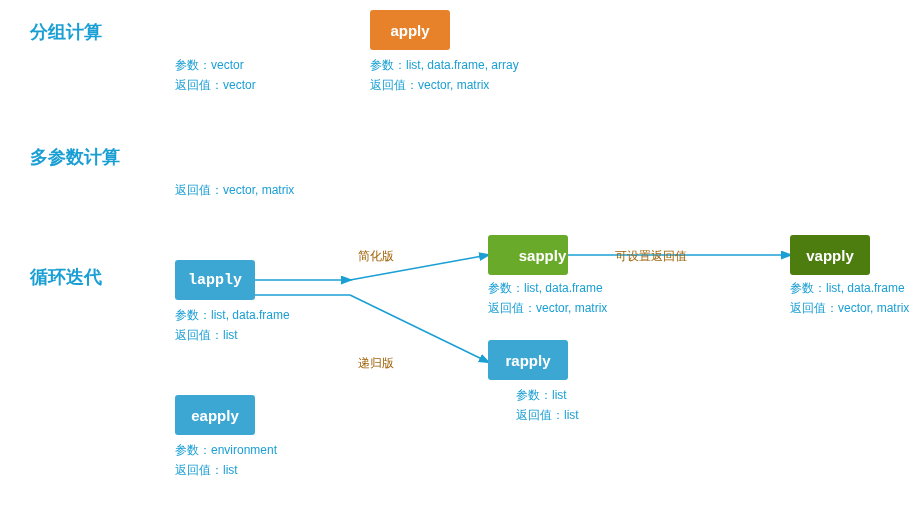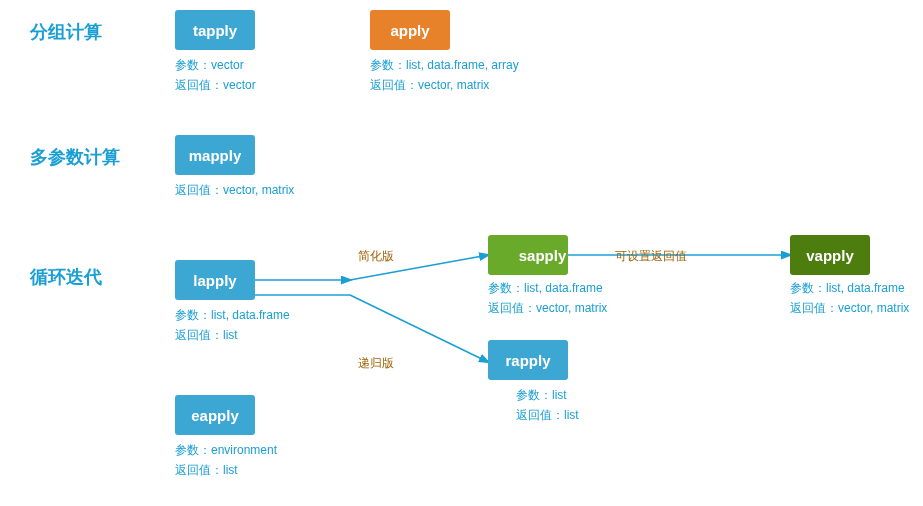--- a/index.html
+++ b/index.html
@@ -78,24 +78,22 @@
       <marker id="arrow" markerWidth="8" markerHeight="8" refX="6" refY="3" orient="auto">
         <path d="M0,0 L0,6 L8,3 z" fill="#1a9fd4"></path>
       </marker>
     </defs>
   </svg>
 
   <div class="category-label" style="top:20px;left:30px;">分组计算</div>
   <div class="category-label" style="top:145px;left:30px;">多参数计算</div>
   <div class="category-label" style="top:265px;left:30px;">循环迭代</div>
 
-  <div class="func-box blue" style="top:10px;left:175px;width:80px;height:40px;">tapply</div>
   <div class="func-box orange" style="top:10px;left:370px;width:80px;height:40px;">apply</div>
-  <div class="func-box blue" style="top:135px;left:175px;width:80px;height:40px;">mapply</div>
-  <div class="func-box blue" style="top:260px;left:175px;width:80px;height:40px;">lapply</div>
+  <div class="func-box blue" style="top:260px;left:175px;width:80px;height:40px;font-family:Liberation Mono, monospace;">lapply</div>
   <div class="func-box green" style="top:235px;left:488px;width:80px;height:40px;">sapply</div>
   <div class="func-box teal" style="top:235px;left:790px;width:80px;height:40px;">vapply</div>
   <div class="func-box blue" style="top:340px;left:488px;width:80px;height:40px;">rapply</div>
   <div class="func-box blue" style="top:395px;left:175px;width:80px;height:40px;">eapply</div>
 
   <div class="info-text" style="top:55px;left:175px;">
       <div>参数：vector</div>
       <div>返回值：vector</div>
     </div>
   <div class="info-text" style="top:55px;left:370px;">

